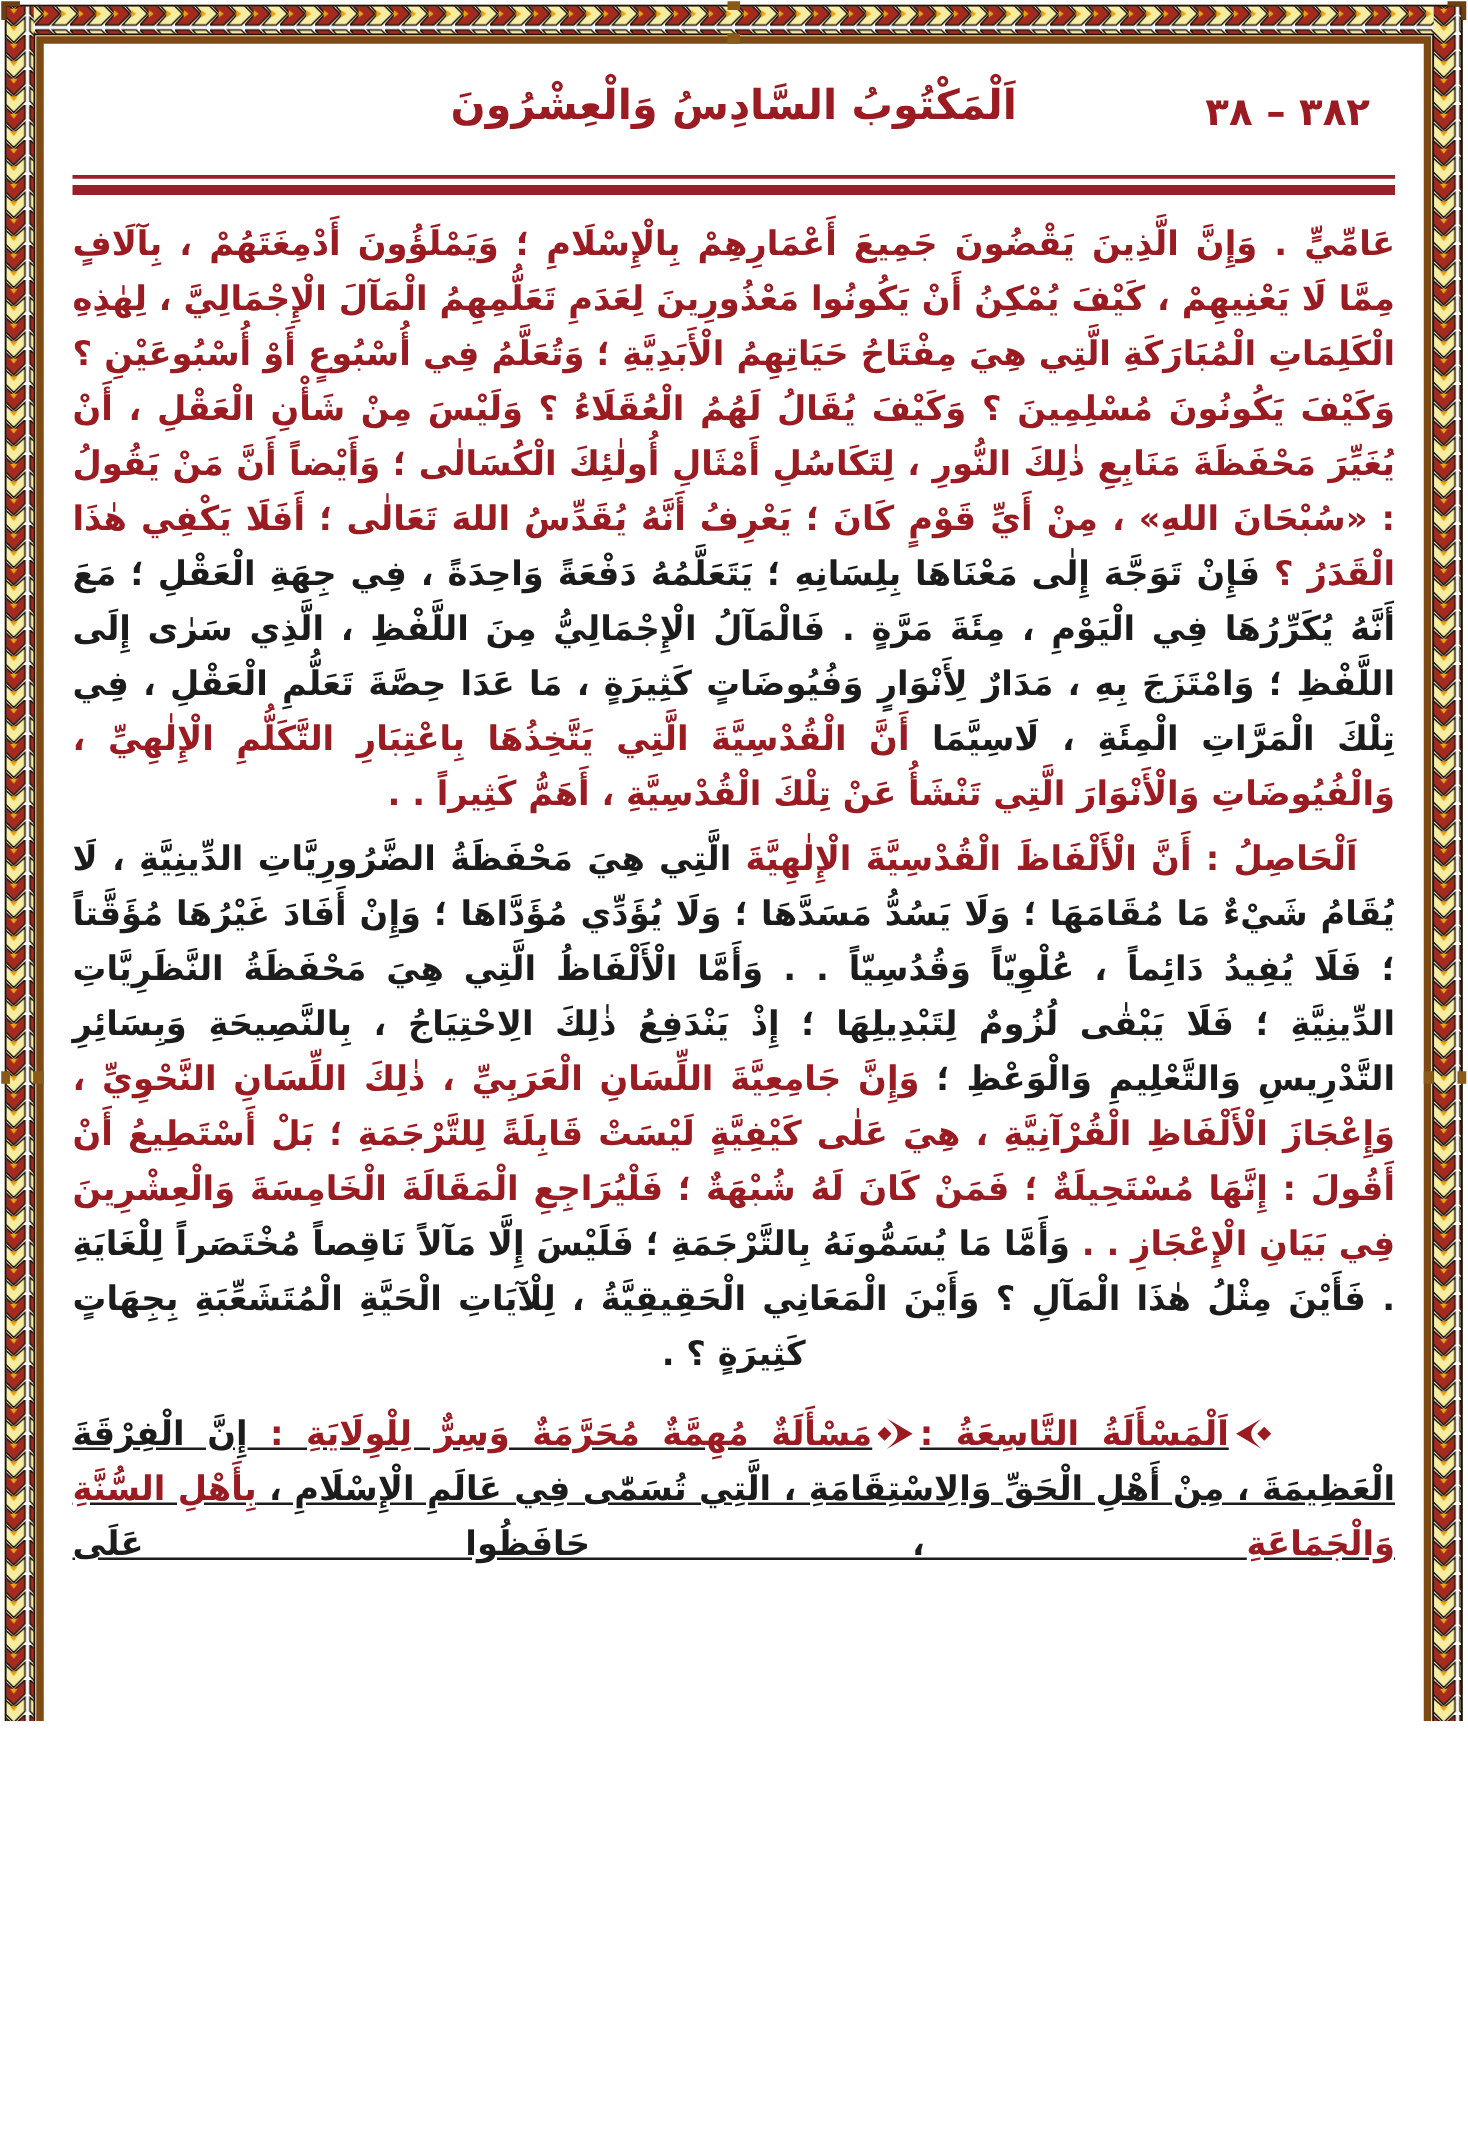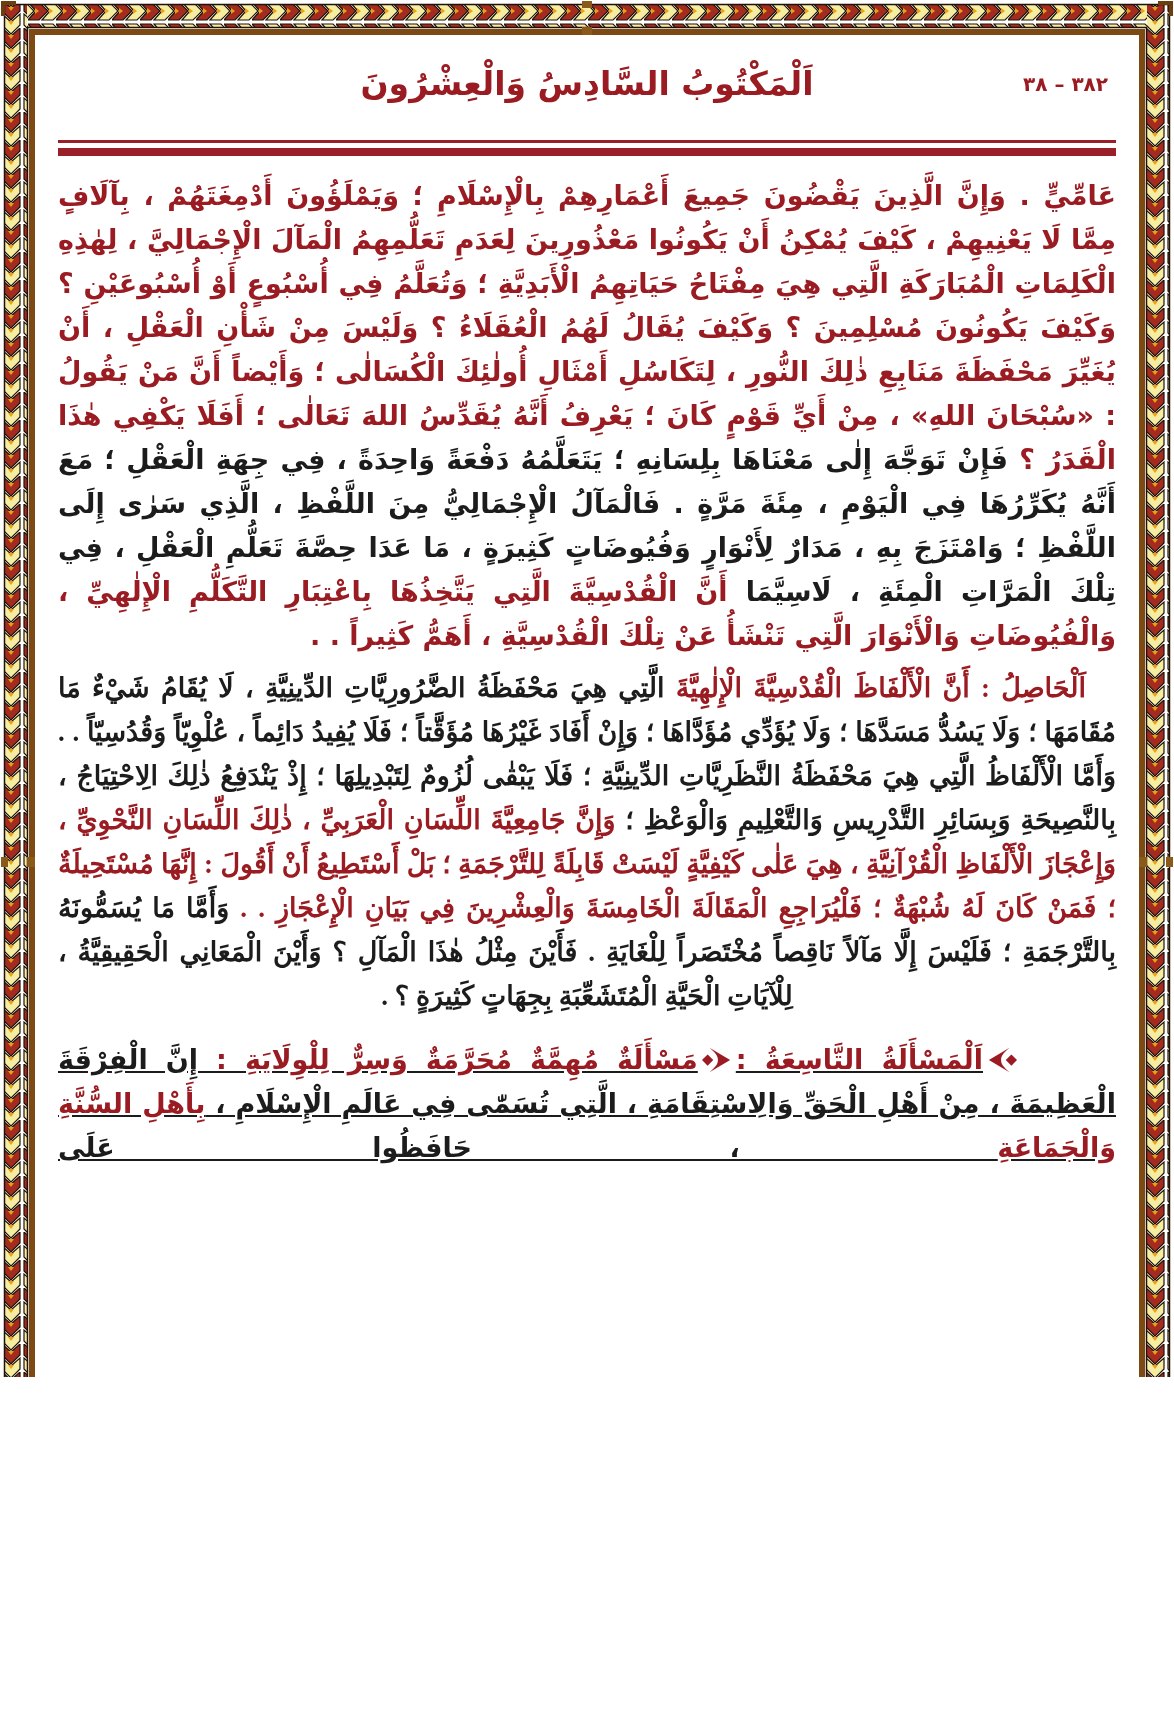--- a/index.html
+++ b/index.html
@@ -29,39 +29,39 @@
   }
   .header{position:relative;height:86px;}
   .page-title{
     text-align:center;
     font-size:33px;
     color:var(--accent-red);
     padding-top:18px;
   }
   .page-number{
     position:absolute;
-    top:26px;right:8px;
-    font-size:20px;
+    top:26px;right:20px;
+    font-size:31px;
     color:var(--accent-red);
     letter-spacing:2px;
   }
   .header-rule{margin-top:8px;}
   .header-rule .thin{height:3px;background:var(--rule-red);}
   .header-rule .thick{height:8px;background:var(--rule-red);margin-top:5px;}
   .body-text{
     margin-top:18px;
     font-size:27px;
     line-height:44px;
     text-align:justify;
   }
   .body-text p{margin:0;}
   .body-text p + p{margin-top:8px;}
   p.indent-small{text-indent:30px;}
   p.indent-large{text-indent:95px;margin-top:20px !important;text-decoration:underline;}
-  p.center-last{text-align-last:center;font-family:Liberation Serif, serif;}
+  p.center-last{text-align-last:center;}
   p.justify-last{text-align-last:justify;}
   .red{color:var(--accent-red);}
   .black{color:var(--text-black);}
   .ornate{
     display:inline-block;
     width:30px;height:32px;
     vertical-align:-7px;
     color:var(--accent-red);
     margin:0 4px;
   }

